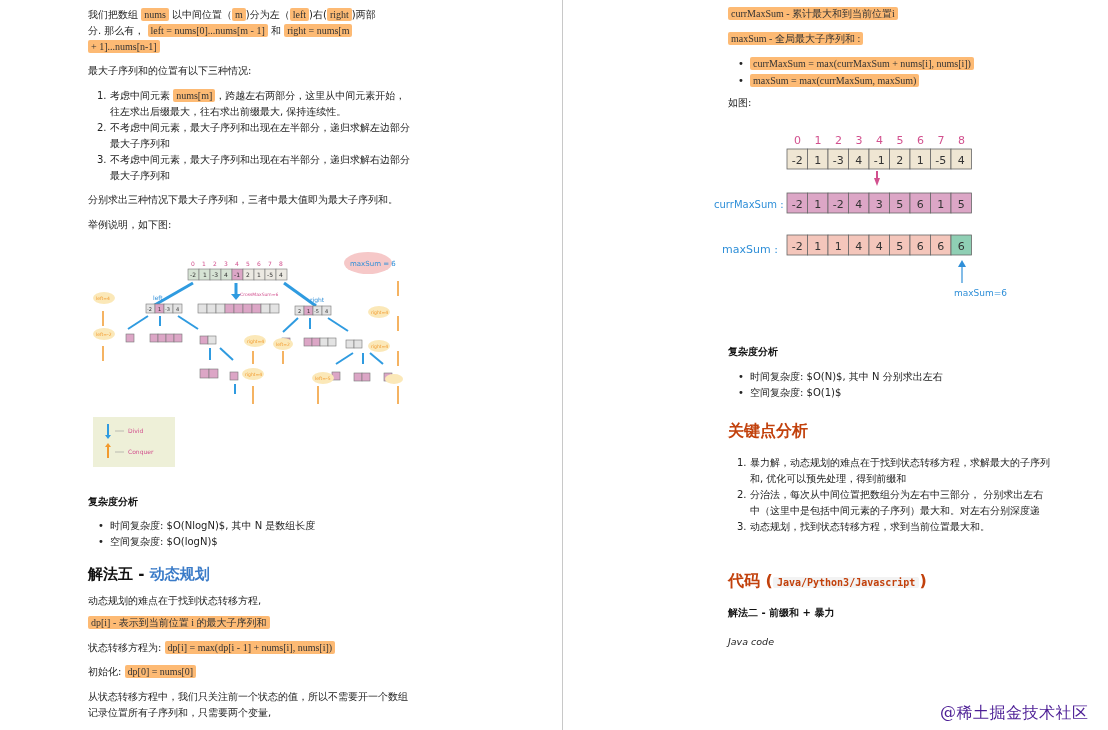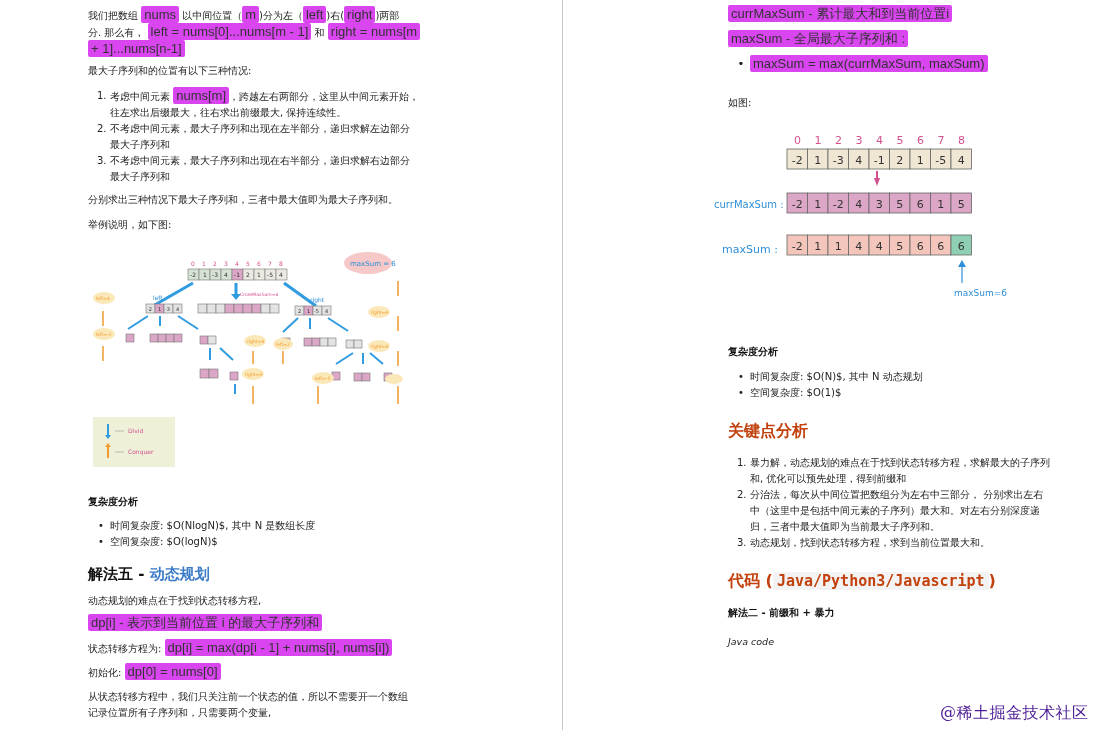--- a/index.html
+++ b/index.html
@@ -3,31 +3,31 @@
 <meta charset="utf-8">
 <style>
   * { box-sizing: border-box; margin: 0; padding: 0; }
   html, body { width: 1108px; height: 730px; overflow: hidden; background: #ffffff; }
   body { font-family: "DejaVu Sans", "Liberation Sans", sans-serif; color: #222; position: relative; }
   .page { position: absolute; top: 0; height: 730px; }
   .page-left { left: 88px; width: 340px; }
   .page-right { left: 702px; width: 340px; margin-left: 26px; }
   .divider { position: absolute; left: 562px; top: 0; width: 1px; height: 730px; background: #c8c8c8; }
   .p { font-size: 10px; line-height: 16px; color: #222; }
-  code, .code { font-family: Liberation Sans, sans-serif; font-size: 13px; background: #d946ef; padding: 1px 3px; border-radius: 2px; color: #333; }
+  code, .code { font-family: Liberation Serif, serif; font-size: 10px; background: #fdba74; padding: 1px 3px; border-radius: 2px; color: #333; }
   .abs { position: absolute; }
   ol, ul { list-style: none; }
   .li { position: relative; padding-left: 22px; font-size: 10px; line-height: 16px; }
   .li .num { position: absolute; left: 9px; top: 0; }
   .li .dot { position: absolute; left: 10px; top: 0; }
   .h4 { font-size: 10px; font-weight: bold; color: #111; }
   .h3 { font-size: 15px; font-weight: bold; color: #111; }
   .h2 { font-size: 16px; font-weight: bold; color: #c2410c; }
   .link { color: #3a7bc8; }
-  .h2 .code-big { font-family: "DejaVu Sans Mono", "Liberation Mono", monospace; font-size: 15px; background: #f3f3f3; padding: 0 4px; border-radius: 2px; }
+  .h2 .code-big { font-family: "DejaVu Sans Mono", "Liberation Mono", monospace; font-size: 10px; background: #f3f3f3; padding: 0 4px; border-radius: 2px; }
   .italic { font-style: italic; font-size: 9.5px; color: #222; }
   .watermark { position: absolute; left: 940px; top: 703px; font-family: "DejaVu Serif", "Liberation Serif", serif; font-size: 16px; color: #4c1d95; letter-spacing: 0.5px; }
   
   .fig-left { position: absolute; left: 88px; top: 236px; width: 340px; height: 245px; }
   .fig-right { position: absolute; left: 700px; top: 128px; width: 310px; height: 175px; }
   .hand { font-family: "DejaVu Sans", sans-serif; }
 </style>
 </head>
 <body>
 
@@ -279,44 +279,43 @@
 <div class="divider"></div>
 
 <div class="page page-right">
   <div class="abs p" style="left:0;top:6px;white-space:nowrap;">
     <code>currMaxSum - 累计最大和到当前位置i</code>
   </div>
   <div class="abs p" style="left:0;top:31px;white-space:nowrap;">
     <code>maxSum - 全局最大子序列和 :</code>
   </div>
   <ul class="abs" style="left:0;top:55px;">
-    <li class="li" style="line-height:17px;"><span class="dot">•</span></li>
+    <li class="li" style="line-height:17px;"><span class="dot">•</span><code>currMaxSum = max(currMaxSum + nums[i], nums[i])</code></li>
     <li class="li" style="line-height:17px;"><span class="dot">•</span><code>maxSum = max(currMaxSum, maxSum)</code></li>
   </ul>
   <div class="abs p" style="left:0;top:95px;">如图:</div>
 
   <div class="abs h4" style="left:0;top:345px;">复杂度分析</div>
   <ul class="abs" style="left:0;top:369px;">
-    <li class="li"><span class="dot">•</span><span>时间复杂度:</span> <span>$O(N)$, 其中 N 动态规划</span></li>
+    <li class="li"><span class="dot">•</span><span>时间复杂度:</span> <span>$O(N)$, 其中 N 分别求出左右</span></li>
     <li class="li"><span class="dot">•</span><span>空间复杂度:</span> <span>$O(1)$</span></li>
   </ul>
 
   <div class="abs h2" style="left:0;top:421px;">关键点分析</div>
 
   <ol class="abs" style="left:0;top:455px;width:345px;">
     <li class="li">
       <span class="num">1.</span>
       <div style="white-space:nowrap;">暴力解，动态规划的难点在于找到状态转移方程，求解最大的子序列</div>
       <div style="white-space:nowrap;">和, 优化可以预先处理，得到前缀和</div>
     </li>
     <li class="li">
       <span class="num">2.</span>
       <div style="white-space:nowrap;">分治法，每次从中间位置把数组分为左右中三部分， 分别求出左右</div>
       <div style="white-space:nowrap;">中（这里中是包括中间元素的子序列）最大和。对左右分别深度递</div>
-      <div style="white-space:nowrap;">归，三者中最大值即为当前最大子序列和。</div>
     </li>
     <li class="li">
       <span class="num">3.</span>
       <div style="white-space:nowrap;">动态规划，找到状态转移方程，求到当前位置最大和。</div>
     </li>
   </ol>
 
   <div class="abs h2" style="left:0;top:571px;white-space:nowrap;">
     <span>代码 (</span><span class="code-big">Java/Python3/Javascript</span><span>)</span>
   </div>

